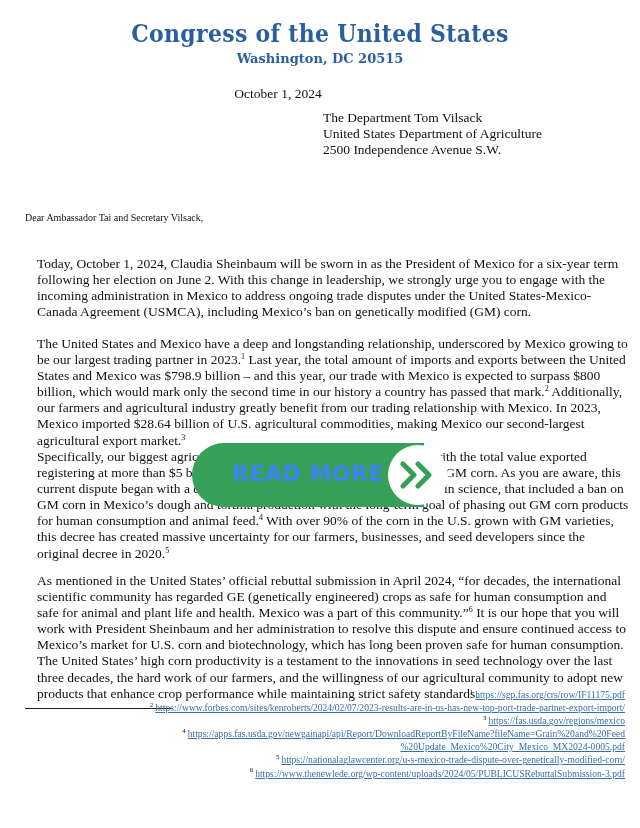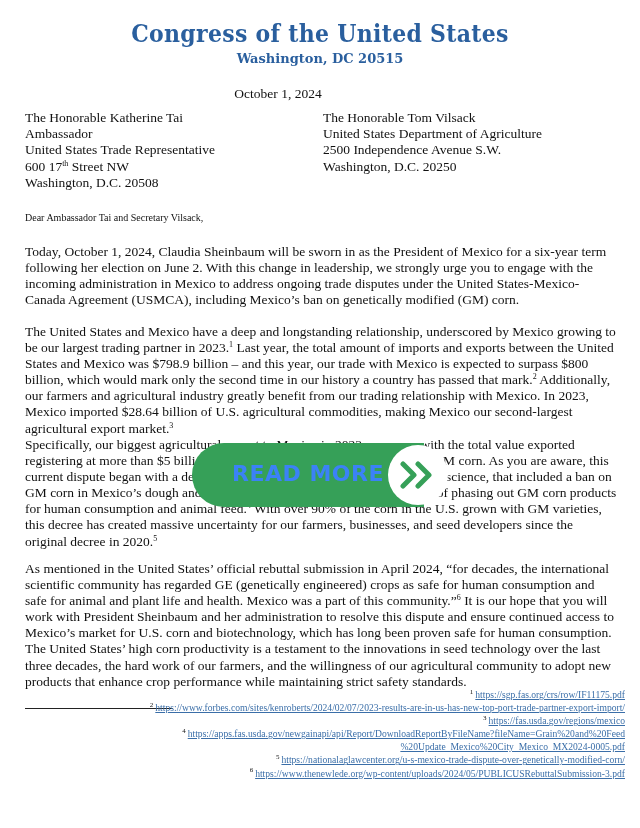--- a/index.html
+++ b/index.html
@@ -30,21 +30,21 @@
     .addr-left { left: 25px; }
     .addr-right { left: 323px; }
     .addr-line { display: block; white-space: nowrap; }
     sup { font-size: 8px; line-height: 0; vertical-align: super; }
 
     .salutation { position: absolute; left: 25px; top: 212px; font-size: 10px; }
 
     .para {
       position: absolute; left: 25px; width: 592px;
       font-size: 13.5px; line-height: 16.1px;
-      text-align: left; margin: 0;
+      text-align: left; margin: 12px;
     }
     .p1 { top: 244px; }
     .p2 { top: 324px; }
     .p3 { top: 437px; }
     .p4 { top: 561px; }
 
     .footnote-rule {
       position: absolute; left: 25px; top: 708px; width: 148px; height: 1px; background: #222;
     }
     .footnotes {
@@ -84,33 +84,25 @@
   </style>
 </head>
 <body>
 
 <div class="page">
 
   <div class="letterhead-title">Congress of the United States</div>
   <div class="letterhead-sub">Washington, DC 20515</div>
   <div class="date">October 1, 2024</div>
 
-  <div class="addr addr-left">
-    <span class="addr-line">The Honorable Katherine Tai</span>
-    <span class="addr-line">Ambassador</span>
-    <span class="addr-line">United States Trade Representative</span>
-    <span class="addr-line"><span>600 17</span><sup>th</sup><span> Street NW</span></span>
-    <span class="addr-line">Washington, D.C. 20508</span>
-  </div>
 
   <div class="addr addr-right">
-    <span class="addr-line">The Honorable Tom Vilsack</span>
+    <span class="addr-line">The Department Tom Vilsack</span>
     <span class="addr-line">United States Department of Agriculture</span>
     <span class="addr-line">2500 Independence Avenue S.W.</span>
-    <span class="addr-line">Washington, D.C. 20250</span>
   </div>
 
   <div class="salutation">Dear Ambassador Tai and Secretary Vilsack,</div>
 
   <p class="para p1">Today, October 1, 2024, Claudia Sheinbaum will be sworn in as the President of Mexico for a six-year term following her election on June 2. With this change in leadership, we strongly urge you to engage with the incoming administration in Mexico to address ongoing trade disputes under the United States-Mexico-Canada Agreement (USMCA), including Mexico’s ban on genetically modified (GM) corn.</p>
 
   <p class="para p2"><span>The United States and Mexico have a deep and longstanding relationship, underscored by Mexico growing to be our largest trading partner in 2023.</span><sup>1</sup><span> Last year, the total amount of imports and exports between the United States and Mexico was $798.9 billion – and this year, our trade with Mexico is expected to surpass $800 billion, which would mark only the second time in our history a country has passed that mark.</span><sup>2</sup><span> Additionally, our farmers and agricultural industry greatly benefit from our trading relationship with Mexico. In 2023, Mexico imported $28.64 billion of U.S. agricultural commodities, making Mexico our second-largest agricultural export market.</span><sup>3</sup></p>
 
   <p class="para p3"><span>Specifically, our biggest agricultural export to Mexico in 2023 was corn, with the total value exported registering at more than $5 billion, which shows Mexico’s reliance on U.S. GM corn. As you are aware, this current dispute began with a decree that modified a 2020 decree, not based in science, that included a ban on GM corn in Mexico’s dough and tortilla production with the long-term goal of phasing out GM corn products for human consumption and animal feed.</span><sup>4</sup><span> With over 90% of the corn in the U.S. grown with GM varieties, this decree has created massive uncertainty for our farmers, businesses, and seed developers since the original decree in 2020.</span><sup>5</sup></p>
 

